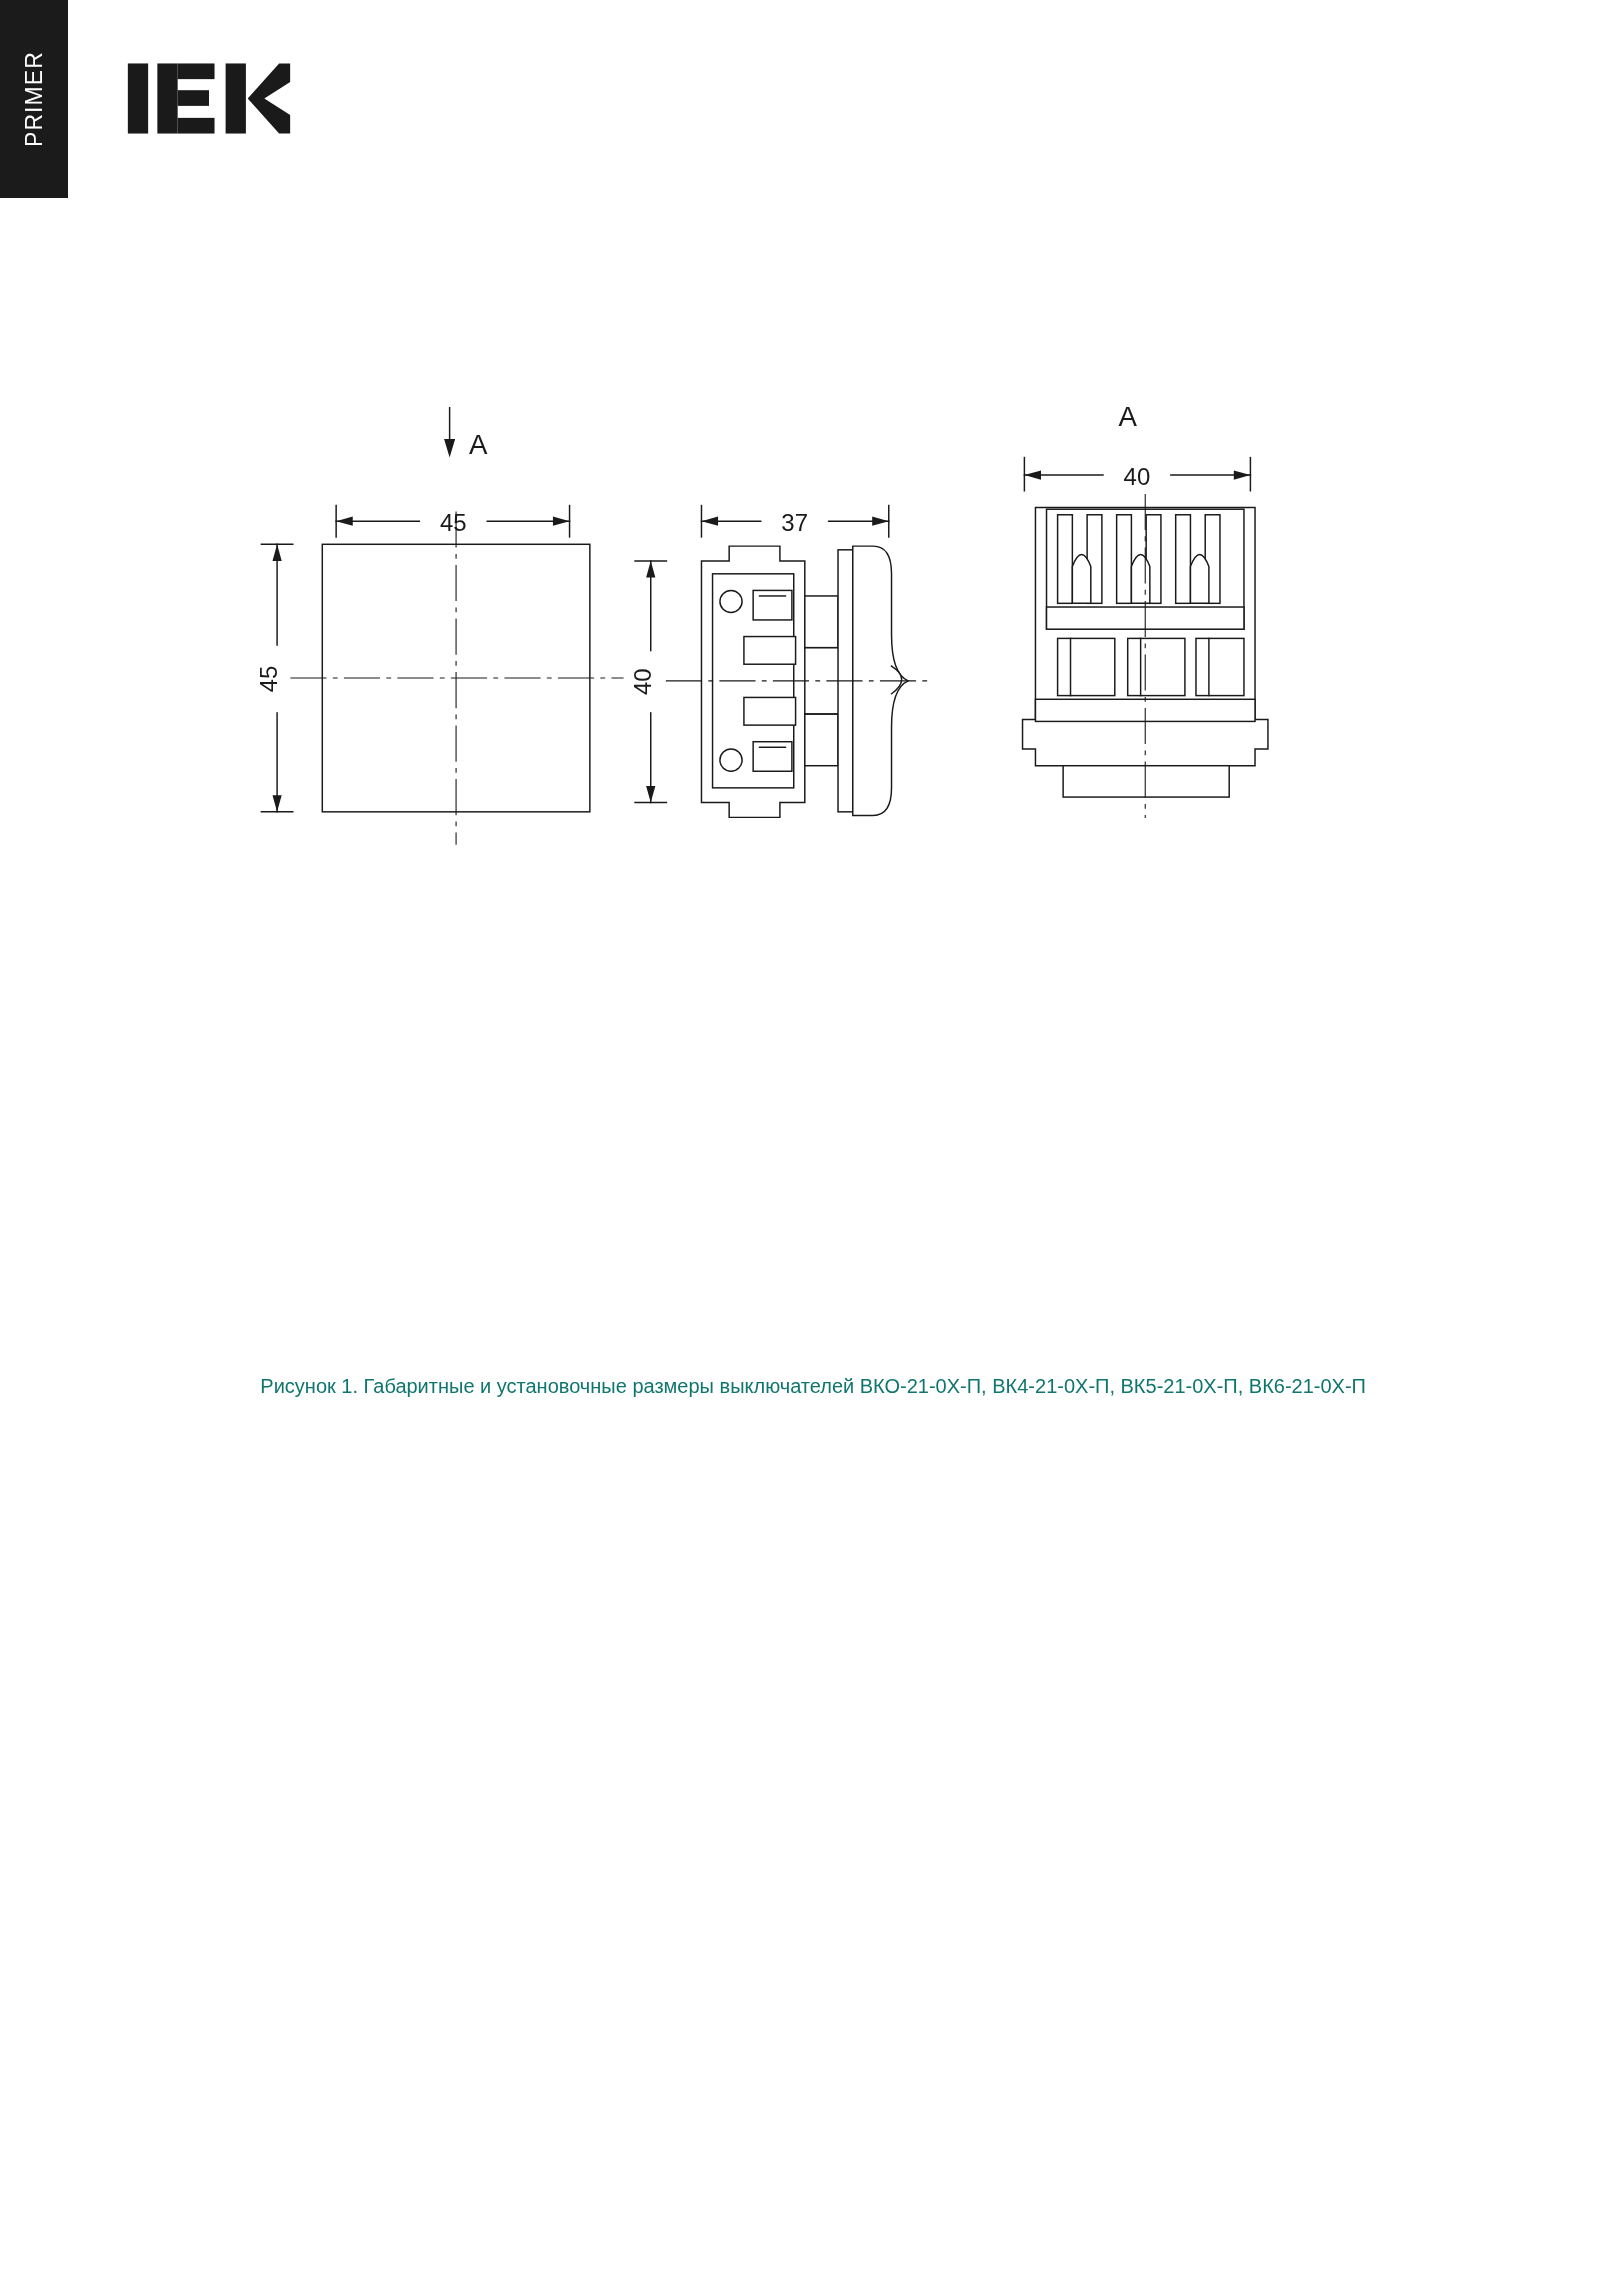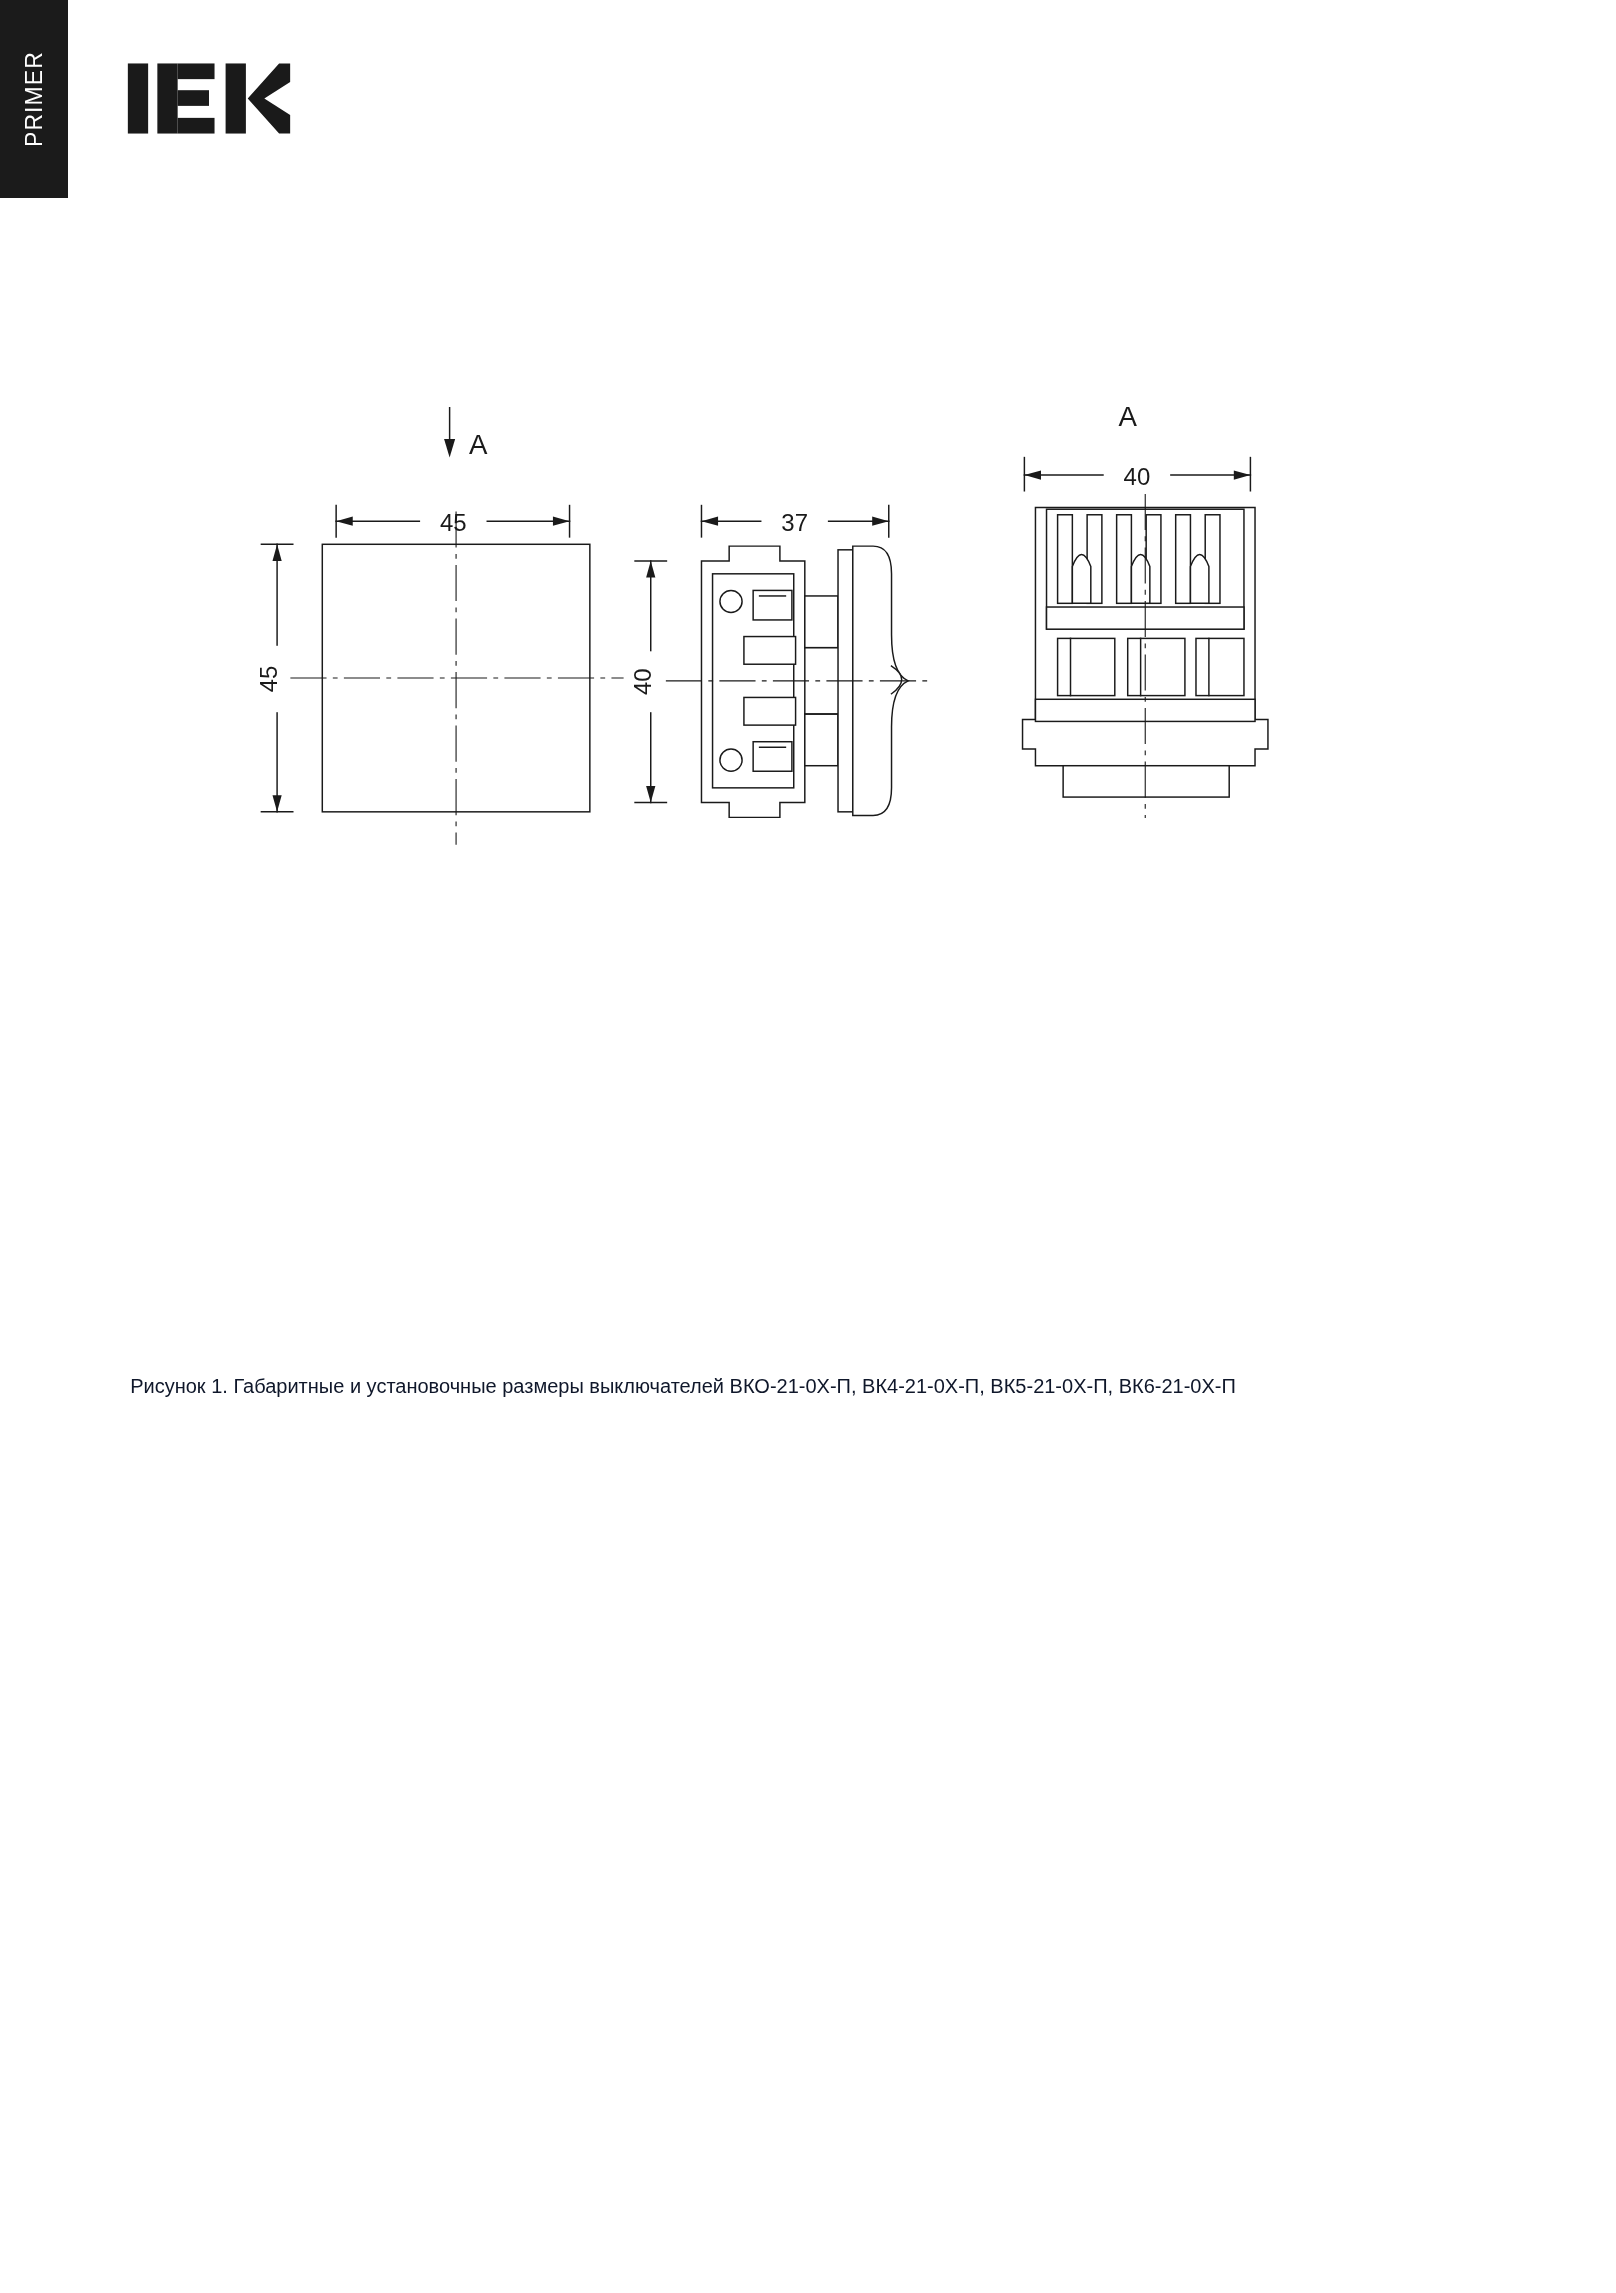--- a/index.html
+++ b/index.html
@@ -68,23 +68,23 @@
   .drawing-area svg {
     display: block;
   }
 
   
   .caption {
     position: absolute;
     left: 0;
     top: 1375px;
     width: 1366px;
-    text-align: center;
+    text-align: right;
     font-size: 20px;
-    color: #0f172a;
+    color: #0f766e;
     font-family: "Liberation Sans", sans-serif;
   }
 </style>
 </head>
 <body>
 
 <div class="header-bar">
   <div class="brand-block">
     <div class="brand-vertical-text">PRIMER</div>
   </div>

